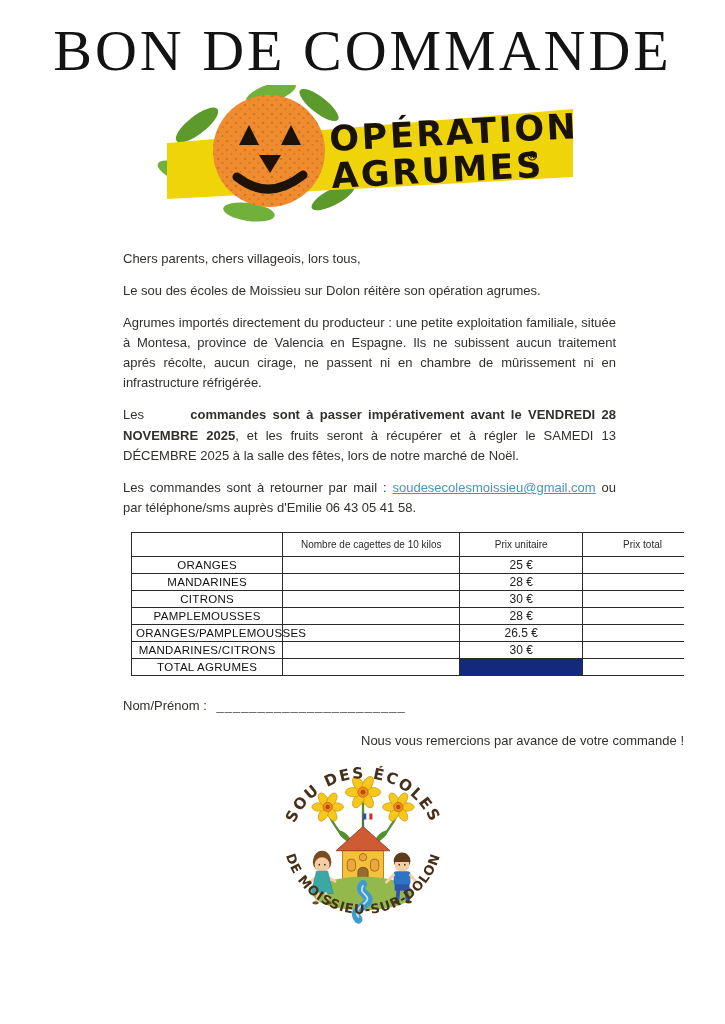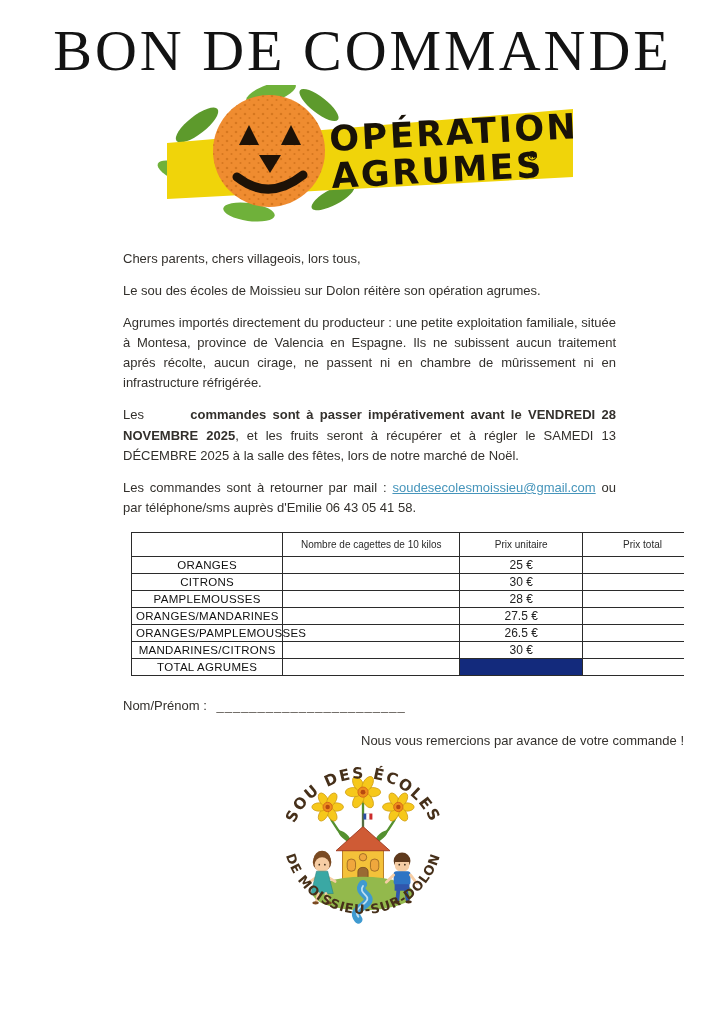--- a/index.html
+++ b/index.html
@@ -110,35 +110,35 @@
       </tr>
     </thead>
     <tbody>
         <tr>
           <td class="product">ORANGES</td>
           <td></td>
           <td>25 €</td>
           <td></td>
         </tr>
         <tr>
+          <td class="product">MANDARINES</td>
+          <td></td>
+          <td>28 €</td>
+          <td></td>
+        </tr>
+        <tr>
           <td class="product">CITRONS</td>
           <td></td>
           <td>30 €</td>
           <td></td>
         </tr>
         <tr>
           <td class="product">PAMPLEMOUSSES</td>
           <td></td>
           <td>28 €</td>
-          <td></td>
-        </tr>
-        <tr>
-          <td class="product">ORANGES/MANDARINES</td>
-          <td></td>
-          <td>27.5 €</td>
           <td></td>
         </tr>
         <tr>
           <td class="product">ORANGES/PAMPLEMOUSSES</td>
           <td></td>
           <td>26.5 €</td>
           <td></td>
         </tr>
         <tr>
           <td class="product">MANDARINES/CITRONS</td>

